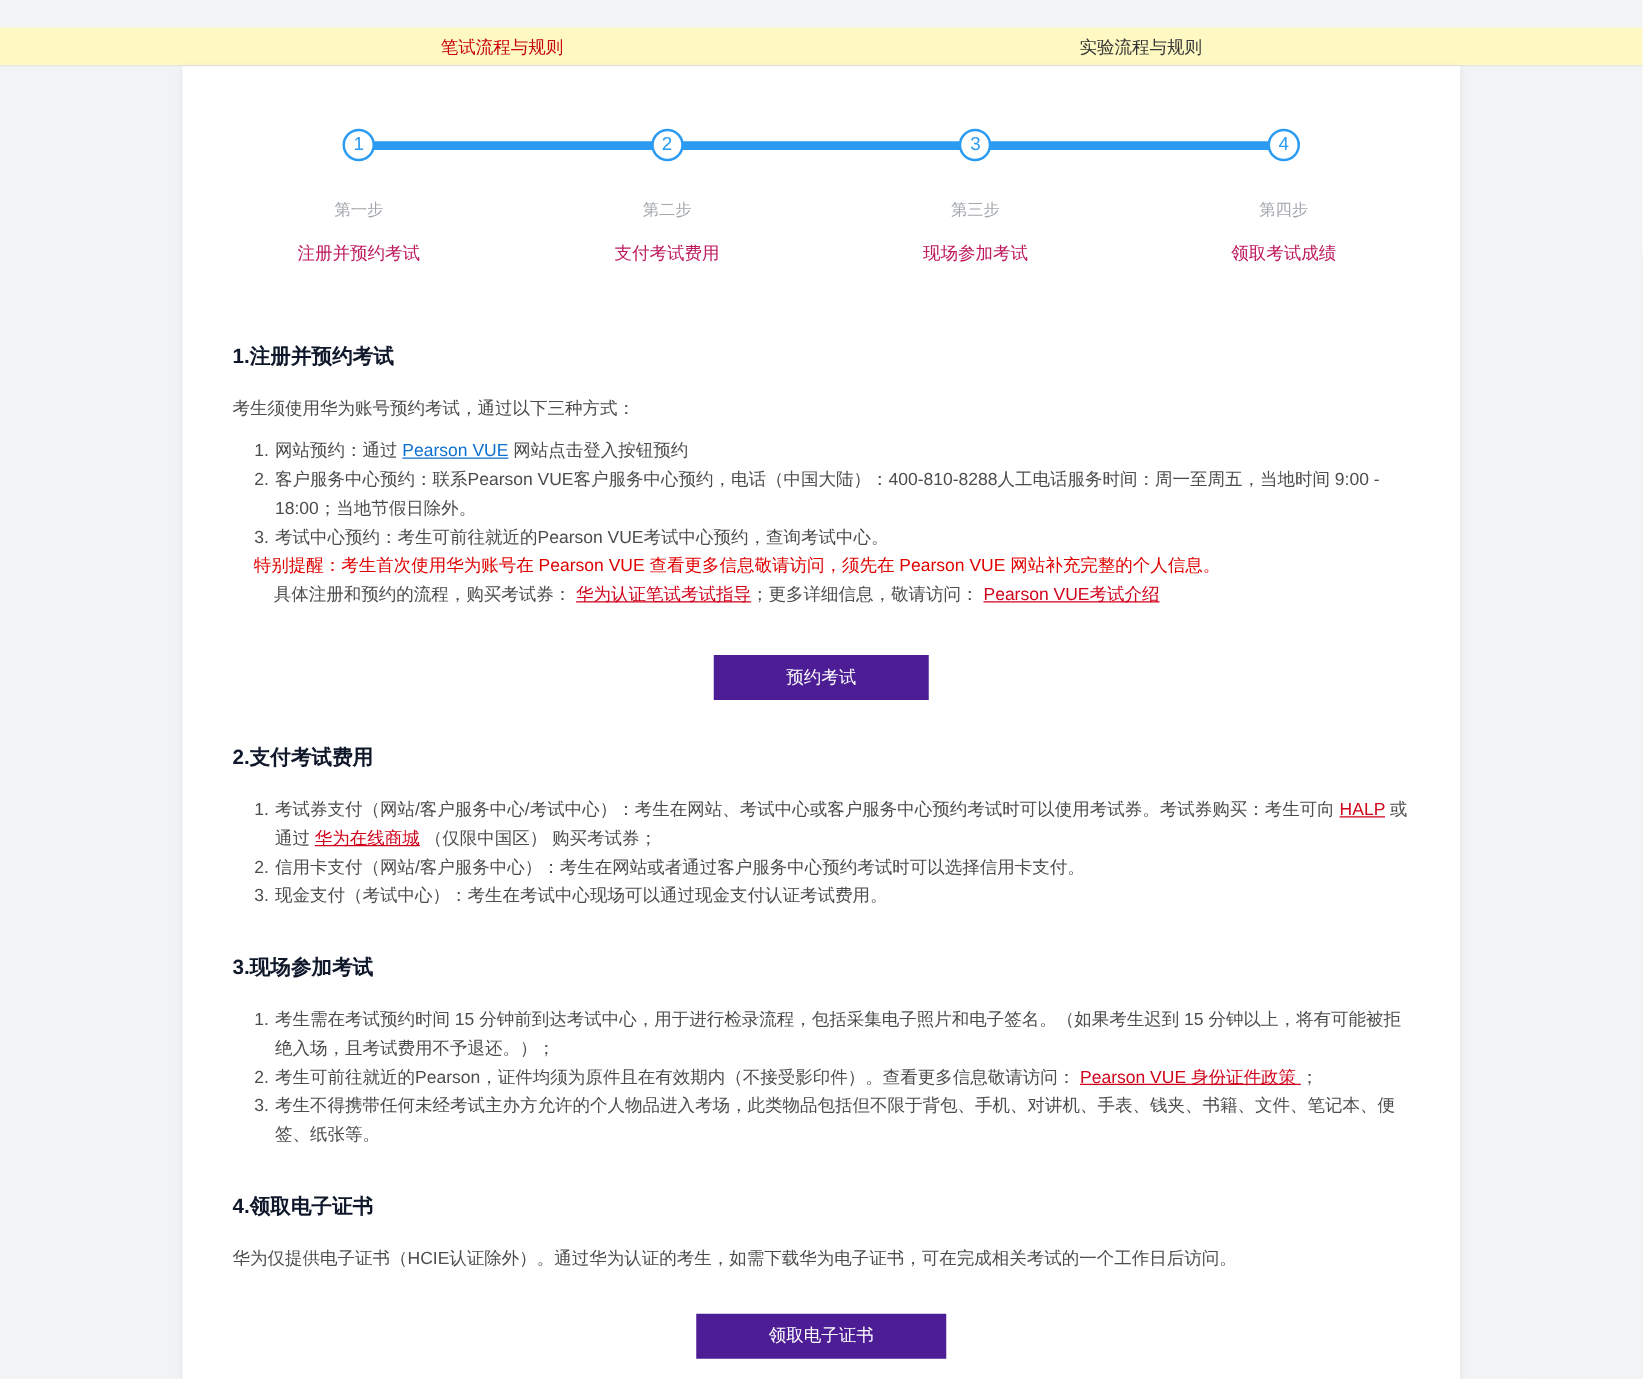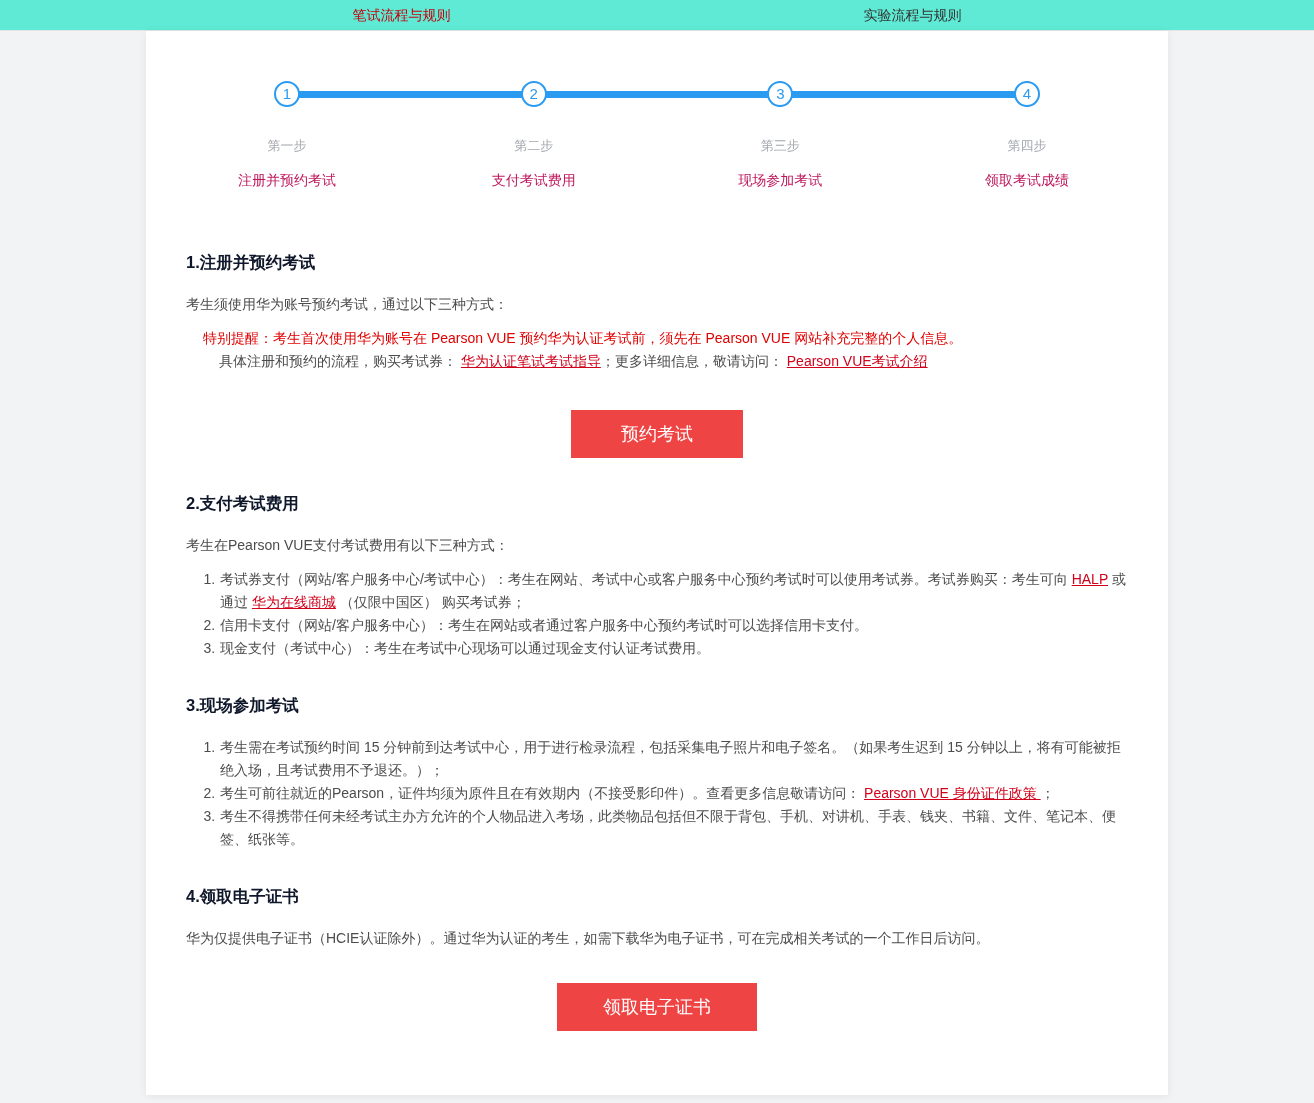--- a/index.html
+++ b/index.html
@@ -5,22 +5,22 @@
   * { box-sizing: border-box; }
   html,body { margin:0; padding:0; }
   body {
     width:1314px; height:1103px; overflow:hidden;
     background:#f2f3f5;
     font-family:"Liberation Sans","DejaVu Sans",sans-serif;
     -webkit-font-smoothing:antialiased;
   }
   
   .tabbar {
-    height:31px; background:#5eead4; border-bottom:1px solid #e4e4e4;
-    display:flex; justify-content:center;
+    height:31px; background:#fef9c3; border-bottom:1px solid #e4e4e4;
+    display:flex; justify-content:center;margin-top:22px;
   }
   .tabbar-inner { width:1022px; display:flex; }
   .tab {
     flex:1; text-align:center; line-height:30px; font-size:14px;
     color:#333; cursor:pointer; white-space:nowrap;
   }
   .tab.active { color:#c7000b; }
 
   
   .card {
@@ -55,22 +55,22 @@
   .section-heading.first { margin-top:62px; }
   .body-p { font-size:14px; line-height:23px; margin:0 0 11px; }
   ol.num-list { margin:0; padding:0 0 0 33px; font-size:14px; line-height:23px; }
   ol.num-list li { padding-left:1px; }
   .reminder { color:#e00000; font-size:14px; line-height:23px; margin:0 0 0 17px; }
   .followup { font-size:14px; line-height:23px; margin:0 0 0 33px; }
   a.lnk { cursor:pointer; }
   a.lnk-blue { color:#0b6fd0; text-decoration:underline; }
   a.lnk-red { color:#d0021b; text-decoration:underline; }
   .btn {
-    display:block; margin:37px auto 0; height:48px; border:none;
-    background:#ef4444; color:#fff; font-size:18px; cursor:pointer;
+    display:block; margin:37px auto 0; height:36px; border:none;
+    background:#4c1d95; color:#fff; font-size:14px; cursor:pointer;
     font-family:inherit;
   }
   .btn-book { width:172px; }
   .btn-cert { width:200px; margin-top:33px; }
 </style>
 </head>
 <body>
 
 <div class="tabbar">
   <div class="tabbar-inner">
@@ -104,26 +104,30 @@
         <div class="step-label">第四步</div>
         <div class="step-title">领取考试成绩</div>
       </div>
     </div>
   </div>
 
   <div class="content">
 
     <h2 class="section-heading first">1.注册并预约考试</h2>
     <p class="body-p">考生须使用华为账号预约考试，通过以下三种方式：</p>
-    <p class="reminder">特别提醒：考生首次使用华为账号在 Pearson VUE 预约华为认证考试前，须先在 Pearson VUE 网站补充完整的个人信息。</p>
+    <ol class="num-list">
+      <li><span>网站预约：通过 </span><a class="lnk lnk-blue">Pearson VUE</a><span> 网站点击登入按钮预约</span></li>
+      <li>客户服务中心预约：联系Pearson VUE客户服务中心预约，电话（中国大陆）：400-810-8288人工电话服务时间：周一至周五，当地时间 9:00 - 18:00；当地节假日除外。</li>
+      <li>考试中心预约：考生可前往就近的Pearson VUE考试中心预约，查询考试中心。</li>
+    </ol>
+    <p class="reminder">特别提醒：考生首次使用华为账号在 Pearson VUE 查看更多信息敬请访问，须先在 Pearson VUE 网站补充完整的个人信息。</p>
     <p class="followup"><span>具体注册和预约的流程，购买考试券： </span><a class="lnk lnk-red">华为认证笔试考试指导</a><span>；更多详细信息，敬请访问： </span><a class="lnk lnk-red">Pearson VUE考试介绍</a></p>
     <button class="btn btn-book">预约考试</button>
 
     <h2 class="section-heading">2.支付考试费用</h2>
-    <p class="body-p">考生在Pearson VUE支付考试费用有以下三种方式：</p>
     <ol class="num-list">
       <li><span>考试券支付（网站/客户服务中心/考试中心）：考生在网站、考试中心或客户服务中心预约考试时可以使用考试券。考试券购买：考生可向 </span><a class="lnk lnk-red">HALP</a><span> 或通过 </span><a class="lnk lnk-red">华为在线商城</a><span> （仅限中国区） 购买考试券；</span></li>
       <li>信用卡支付（网站/客户服务中心）：考生在网站或者通过客户服务中心预约考试时可以选择信用卡支付。</li>
       <li>现金支付（考试中心）：考生在考试中心现场可以通过现金支付认证考试费用。</li>
     </ol>
 
     <h2 class="section-heading">3.现场参加考试</h2>
     <ol class="num-list">
       <li>考生需在考试预约时间 15 分钟前到达考试中心，用于进行检录流程，包括采集电子照片和电子签名。（如果考生迟到 15 分钟以上，将有可能被拒绝入场，且考试费用不予退还。）；</li>
       <li><span>考生可前往就近的Pearson，证件均须为原件且在有效期内（不接受影印件）。查看更多信息敬请访问： </span><a class="lnk lnk-red">Pearson VUE 身份证件政策 </a><span>；</span></li>

